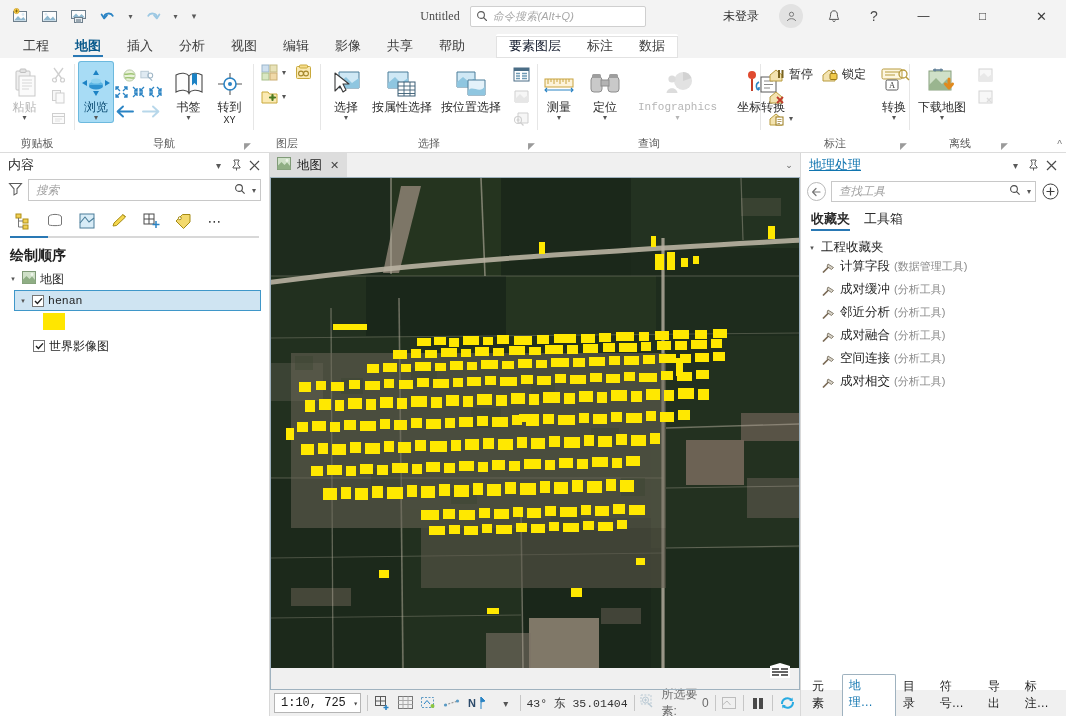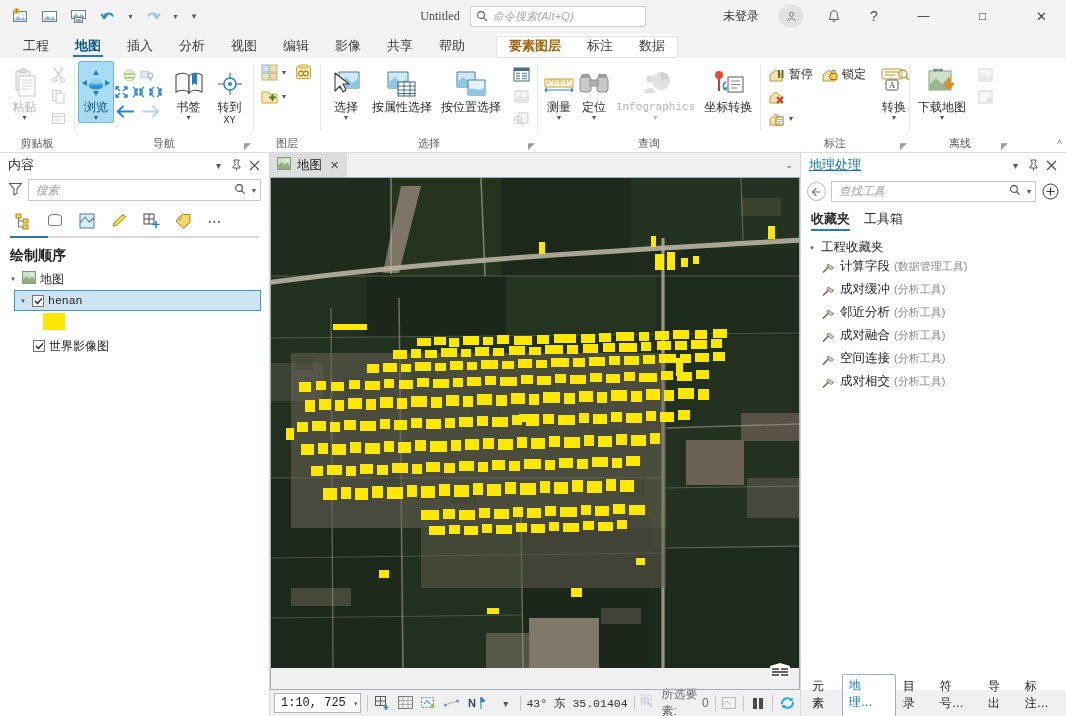--- a/index.html
+++ b/index.html
@@ -54,21 +54,21 @@
   .rtab.active { color:#0a5a8c; font-weight:bold; }
   .rtab.active::after {
     content:""; position:absolute; left:11px; right:11px; bottom:1px; height:2px; background:#2978b4;
   }
   .ctx-group {
     margin-left:18px; display:flex; align-items:flex-end; height:24px;
     background:#fff; border-top:2px solid #fff; border-radius:2px 2px 0 0;
     box-shadow:0 0 0 1px #e2e2e2 inset;
   }
   .ctx-group .rtab { font-size:13px; }
-  .ctx-group .rtab.sel { font-weight:bold; color:#a16207; }
+  .ctx-group .rtab.sel { font-weight:normal; color:#0f172a; }
 
   
   .ribbon {
     height:95px; background:#fff; border-bottom:1px solid #dcdcdc;
     display:flex; align-items:stretch; flex:0 0 95px; position:relative;
   }
   .rgroup { display:flex; flex-direction:column; position:relative; padding:0 4px; }
   .rgroup-body { flex:1; display:flex; align-items:flex-start; padding-top:4px; gap:2px; }
   .rgroup-title {
     height:16px; font-size:11px; color:#5a5a5a; text-align:center; line-height:14px;
@@ -511,21 +511,21 @@
             </svg>
           </div>
         </div>
       </div>
       <div class="rgroup-title">选择</div>
       <div class="dlg-launch">◤</div>
     </div>
     <div class="rgroup-sep"></div>
 
     <div class="rgroup" style="width:222px;">
-      <div class="rgroup-body" style="gap:1px;">
+      <div class="rgroup-body" style="gap:12px;">
         <div class="bigbtn" style="width:42px;">
           <div class="ic">
             <svg width="34" height="30" viewBox="0 0 34 30">
               <rect x="3" y="10" width="28" height="8" fill="#fdf3da" stroke="#c8a33e"></rect>
               <path d="M6 10v5M9 10v3M12 10v5M15 10v3M18 10v5M21 10v3M24 10v5M27 10v3" stroke="#c8a33e"></path>
               <path d="M3 21 H31 M5 19 L3 21 L5 23 M29 19 L31 21 L29 23" stroke="#2b84c4" stroke-width="1.1" fill="none"></path>
             </svg>
           </div>
           <div class="lb">测量</div>
           <div class="cv">▾</div>

